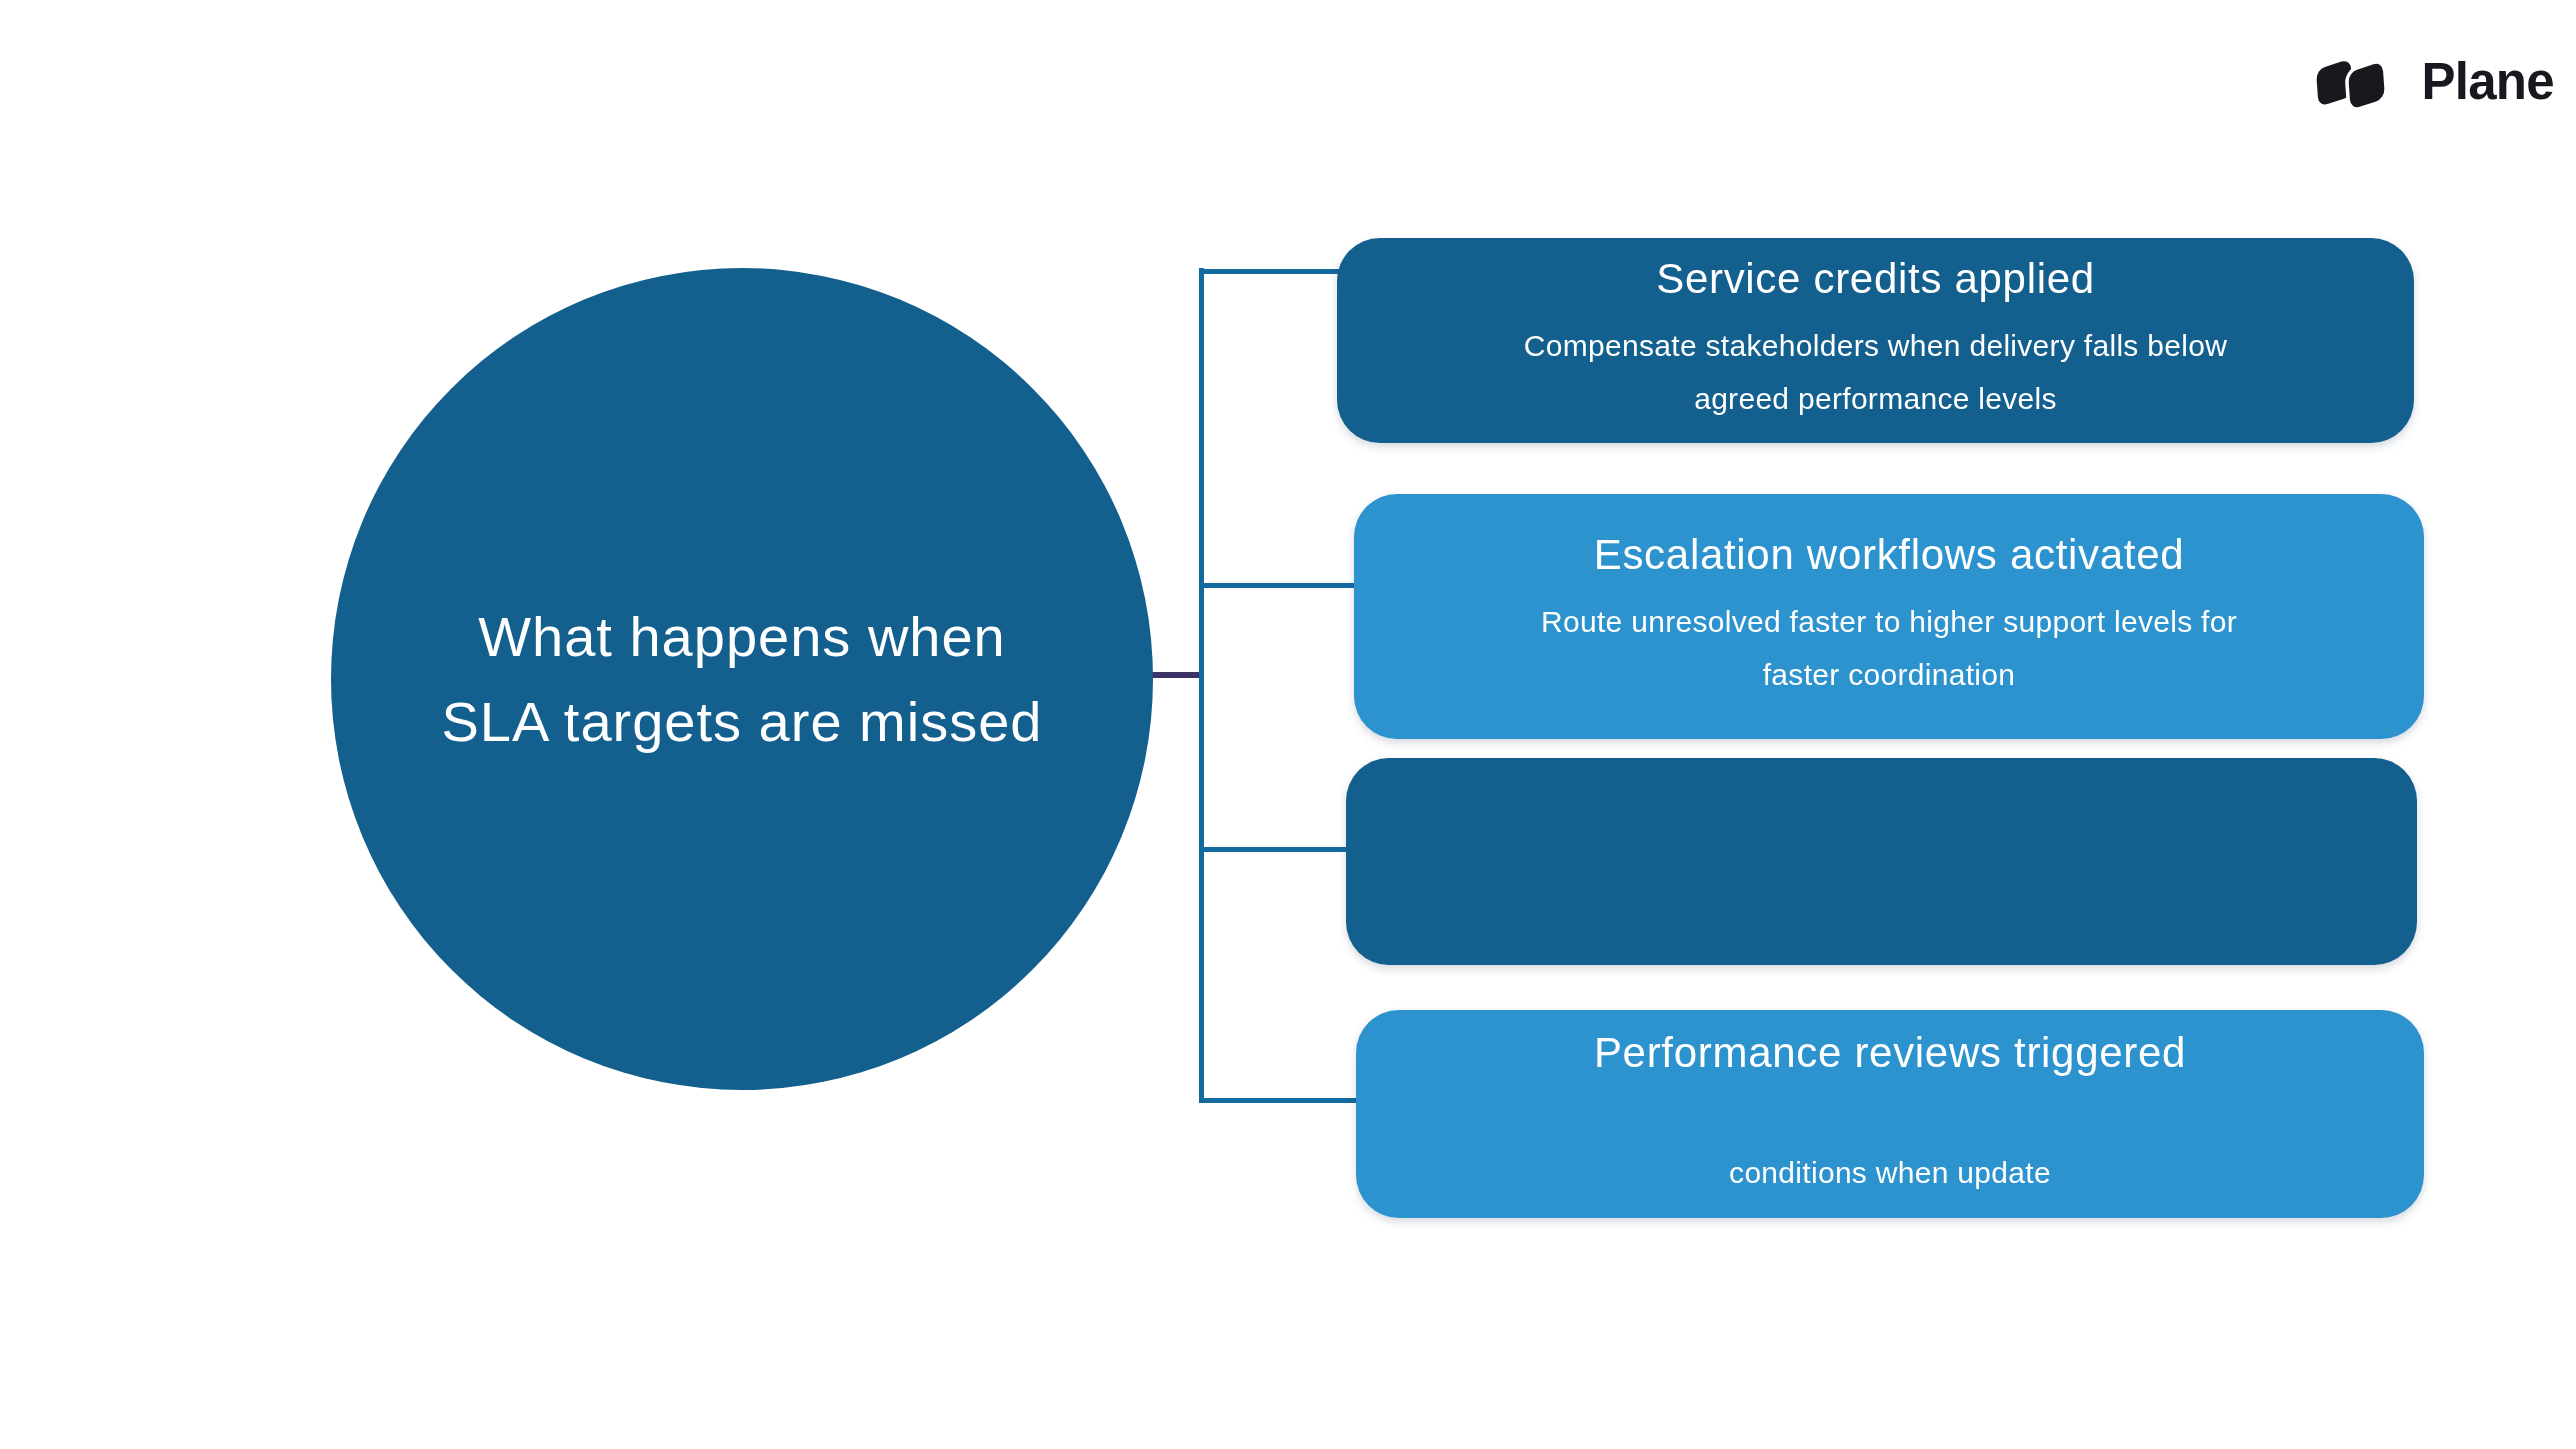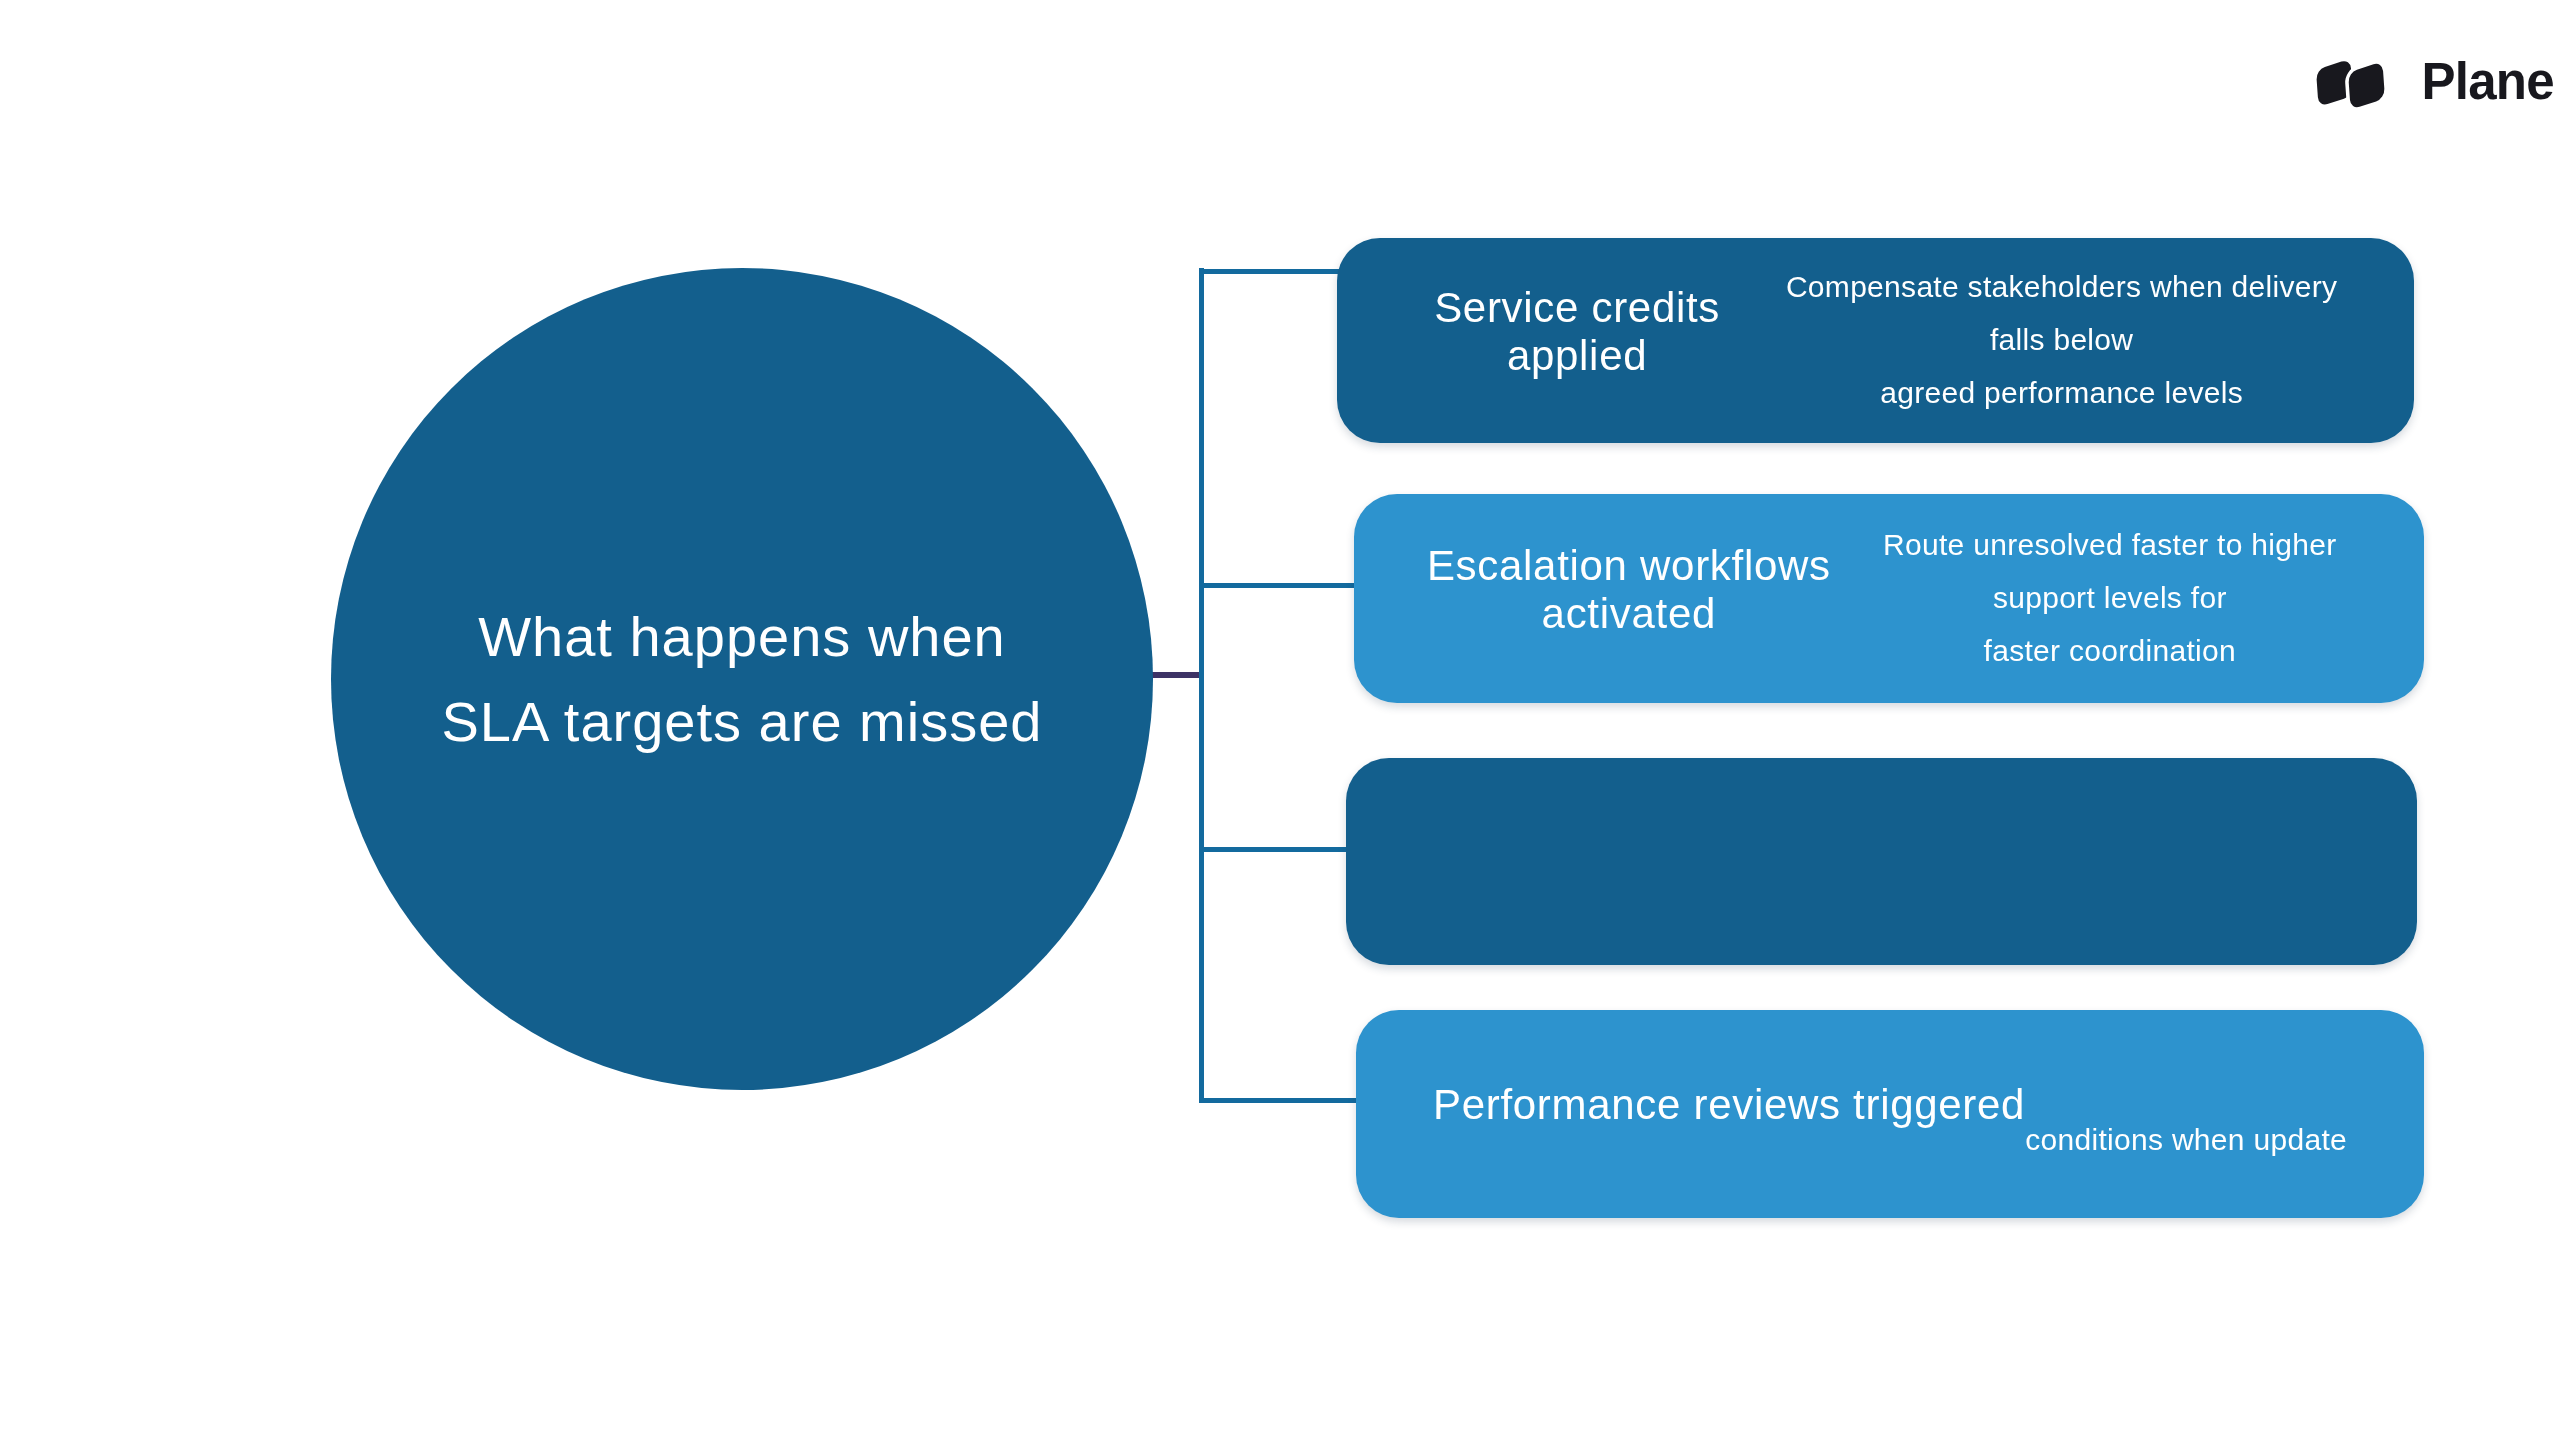--- a/index.html
+++ b/index.html
@@ -72,34 +72,34 @@
   .connector-branch-2 { left: 1187px; top: 583px;  width: 164px; height: 4.7px; }
   .connector-branch-3 { left: 1187px; top: 847px; width: 156px; height: 4.7px; }
   .connector-branch-4 { left: 1187px; top: 1098px; width: 166px; height: 4.7px; }
 
   
   .node {
     position: absolute;
     border-radius: 43px;
     color: #ffffff;
     display: flex;
-    flex-direction: row;
+    flex-direction: column;
     align-items: center;
     justify-content: center;
     text-align: center;
     padding: 0 54px;
     box-sizing: border-box;
     z-index: 2;
     box-shadow: 0 4px 8px rgba(25, 50, 75, 0.18);
   }
   .node.dark  { background: #135F8D; }
   .node.light { background: #2D93CE; }
 
   .node-1 { left: 1325px; top: 238px;  width: 1077px; height: 205px; }
-  .node-2 { left: 1342px; top: 494px;  width: 1070px; height: 209px; }
+  .node-2 { left: 1342px; top: 494px;  width: 1070px; height: 245px; }
   .node-3 { left: 1334px; top: 758px; width: 1071px; height: 207px; }
   .node-4 { left: 1344px; top: 1010px; width: 1068px; height: 208px; }
 
   .node-title {
     font-size: 42px;
     letter-spacing: 0.7px;
     margin-bottom: 17.4px;
   }
   .node-body {
     font-size: 30px;

